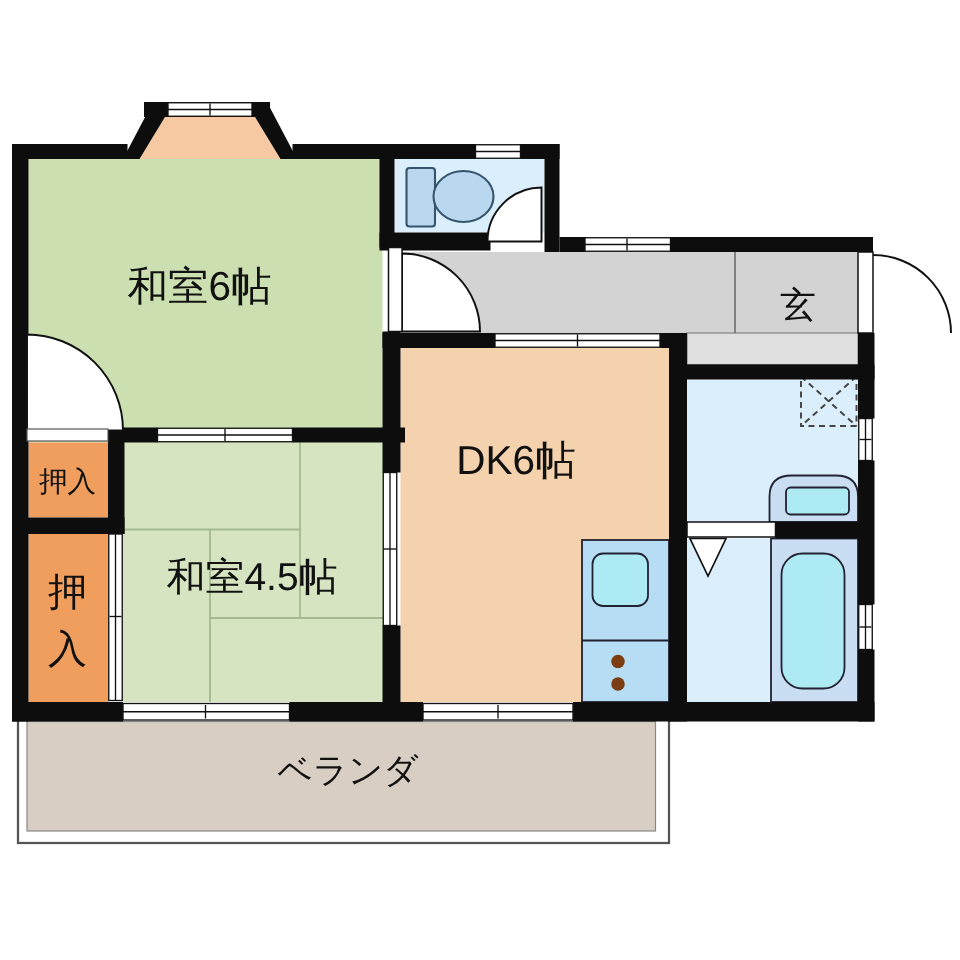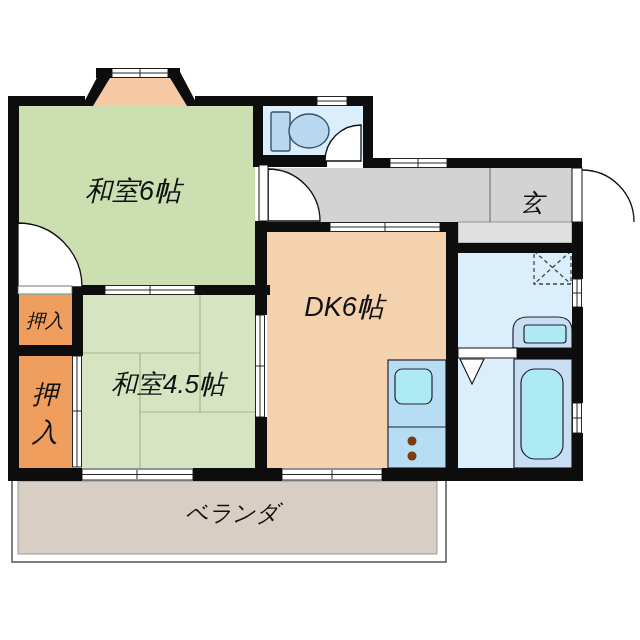--- a/index.html
+++ b/index.html
@@ -1,17 +1,17 @@
 <!DOCTYPE html>
 <html><head>
 <meta charset="utf-8">
 <style>
   html,body{margin:0;padding:0;background:#fff;}
   body{font-family:"Liberation Sans","DejaVu Sans",sans-serif;}
-  .stage{position:relative;width:640px;height:640px;background:#fff;overflow:hidden;font-style:italic;}
+  .stage{position:relative;width:640px;height:640px;background:#fff;overflow:hidden;}
   svg text{fill:#111;font-family:"Liberation Sans","DejaVu Sans",sans-serif;}
   .slide rect{fill:#fff;stroke:#111;stroke-width:0.9;}
   .slide line{stroke:#111;stroke-width:0.9;}
   .doorleaf{fill:#fff;stroke:#111;stroke-width:1;}
   .arc{fill:#fff;stroke:#111;stroke-width:1.3;}
   .arcline{fill:none;stroke:#111;stroke-width:1.3;}
   .fixture{stroke:#35546e;stroke-width:1.4;}
   .unitline{stroke:#223;stroke-width:1.2;}
   .dash{fill:none;stroke:#444;stroke-width:1.3;stroke-dasharray:4 3;}
   .tatami{stroke:#a3b98e;stroke-width:1.2;}

